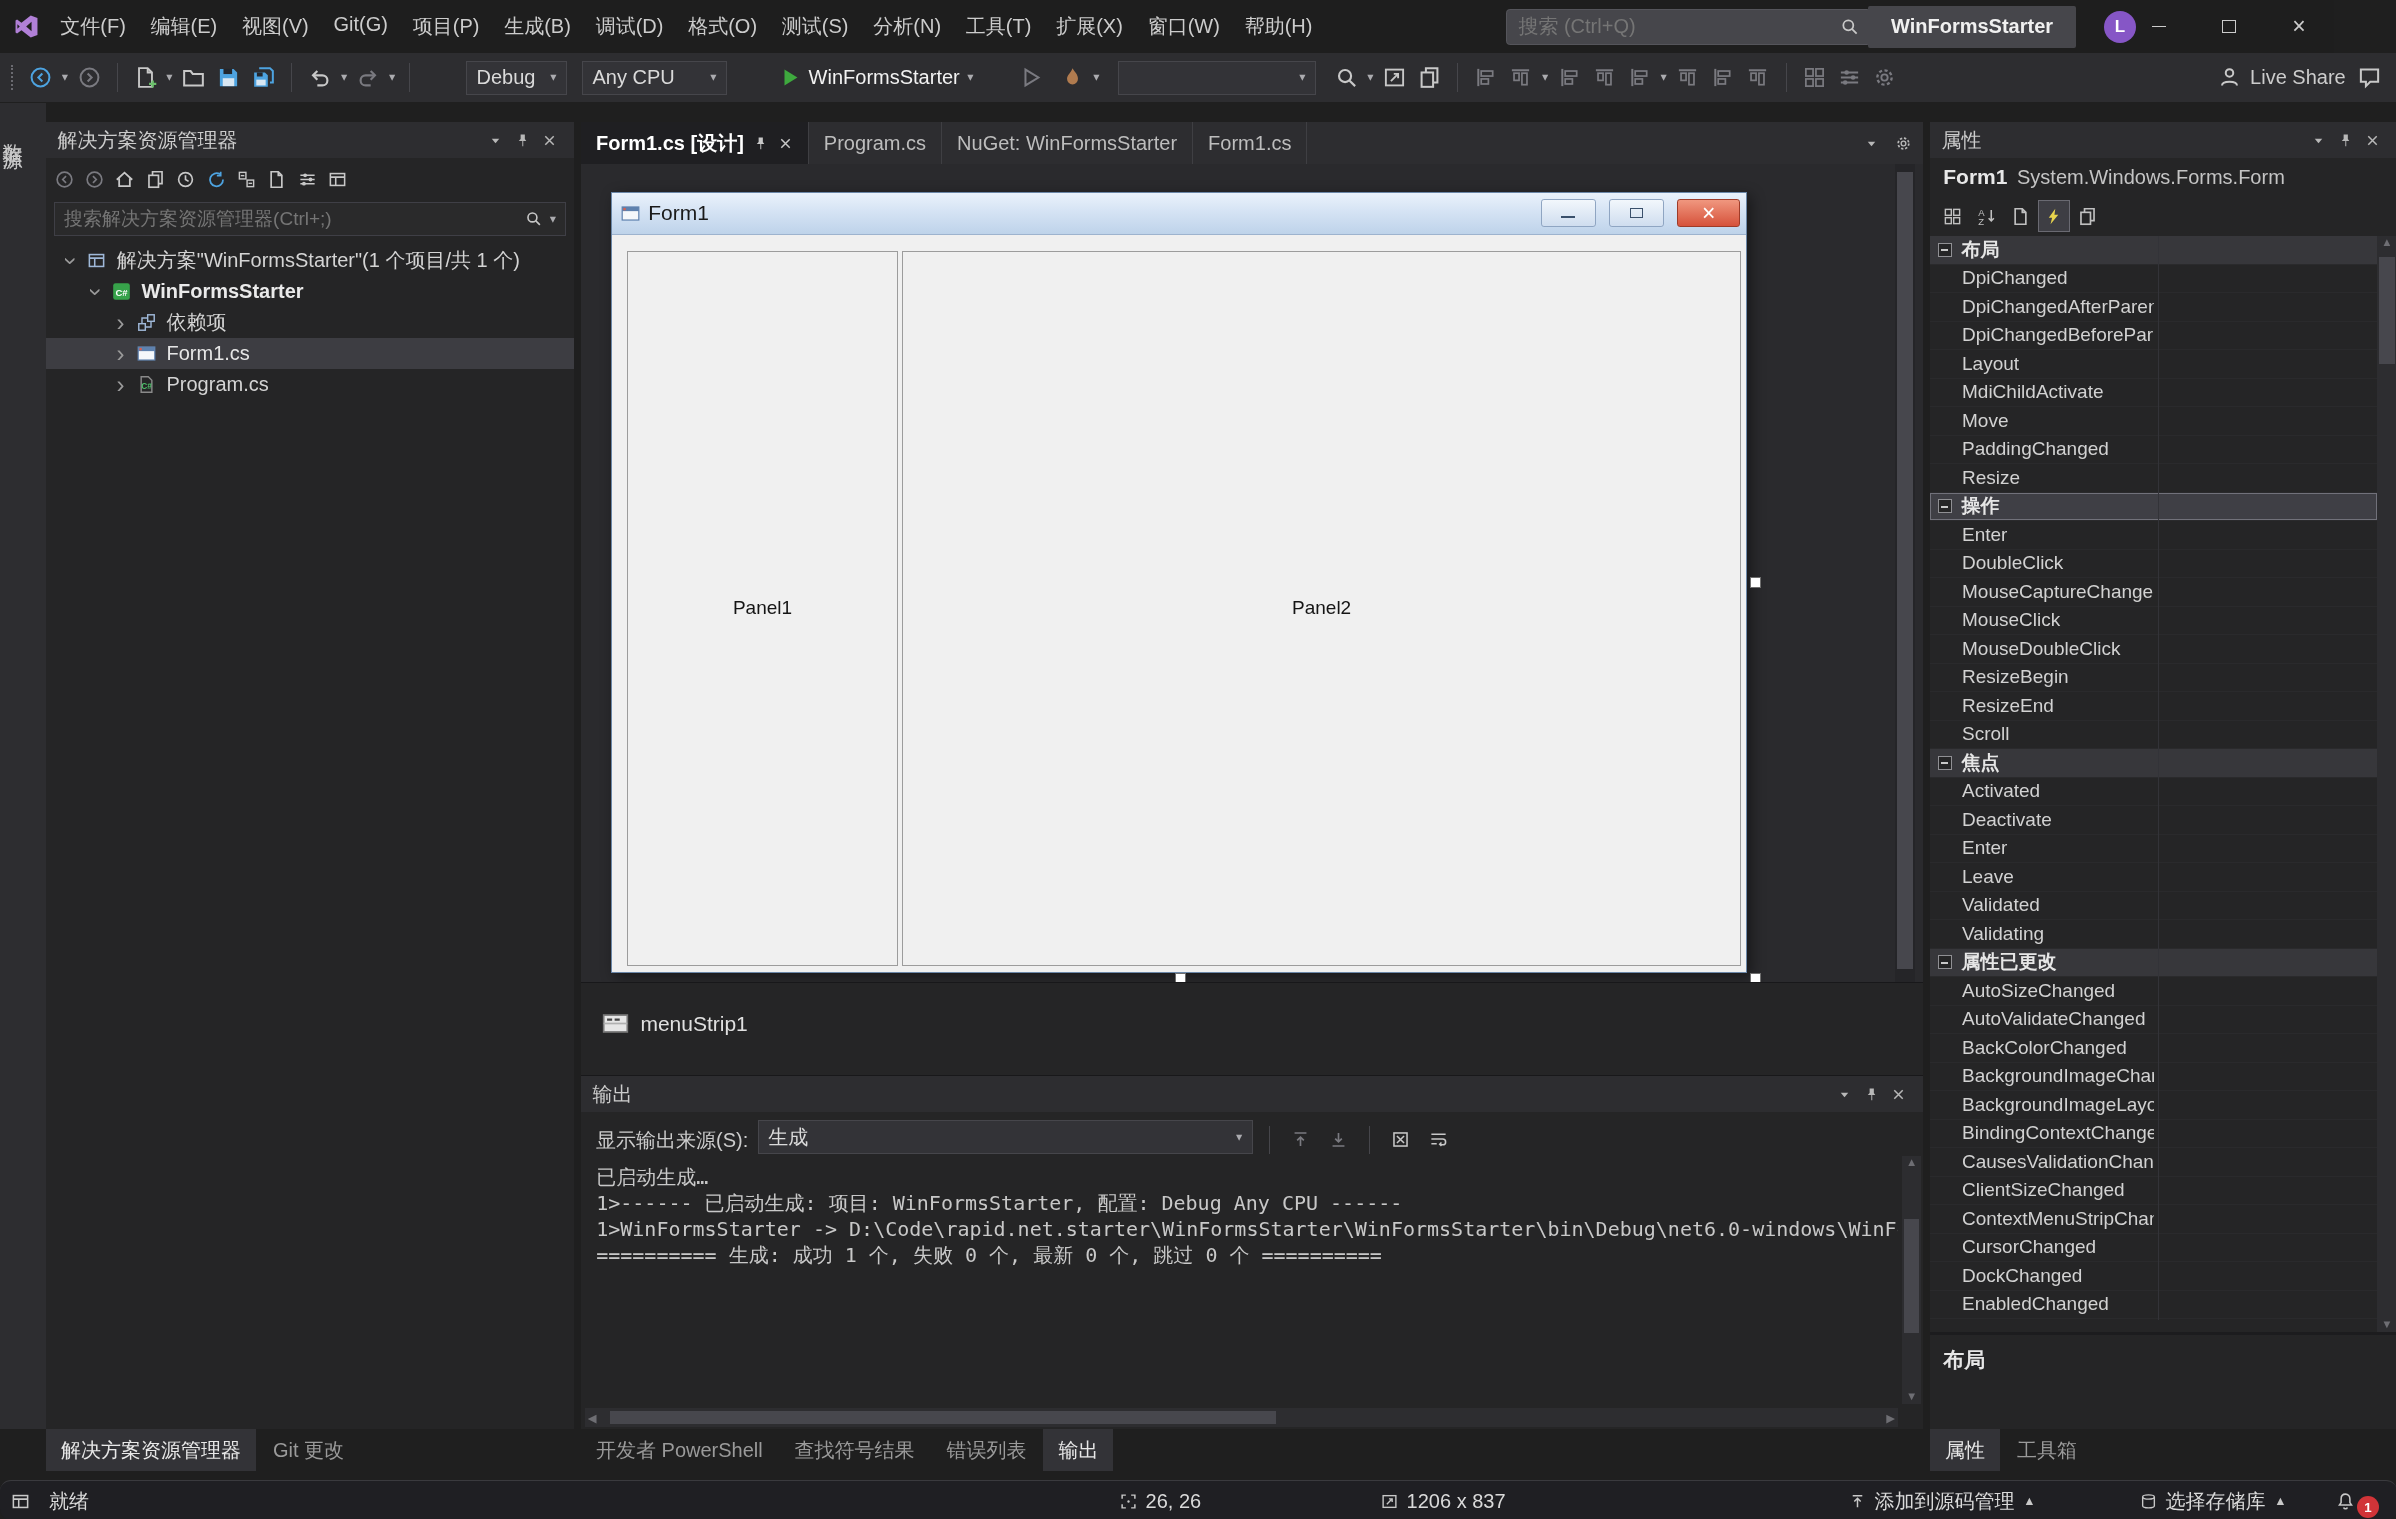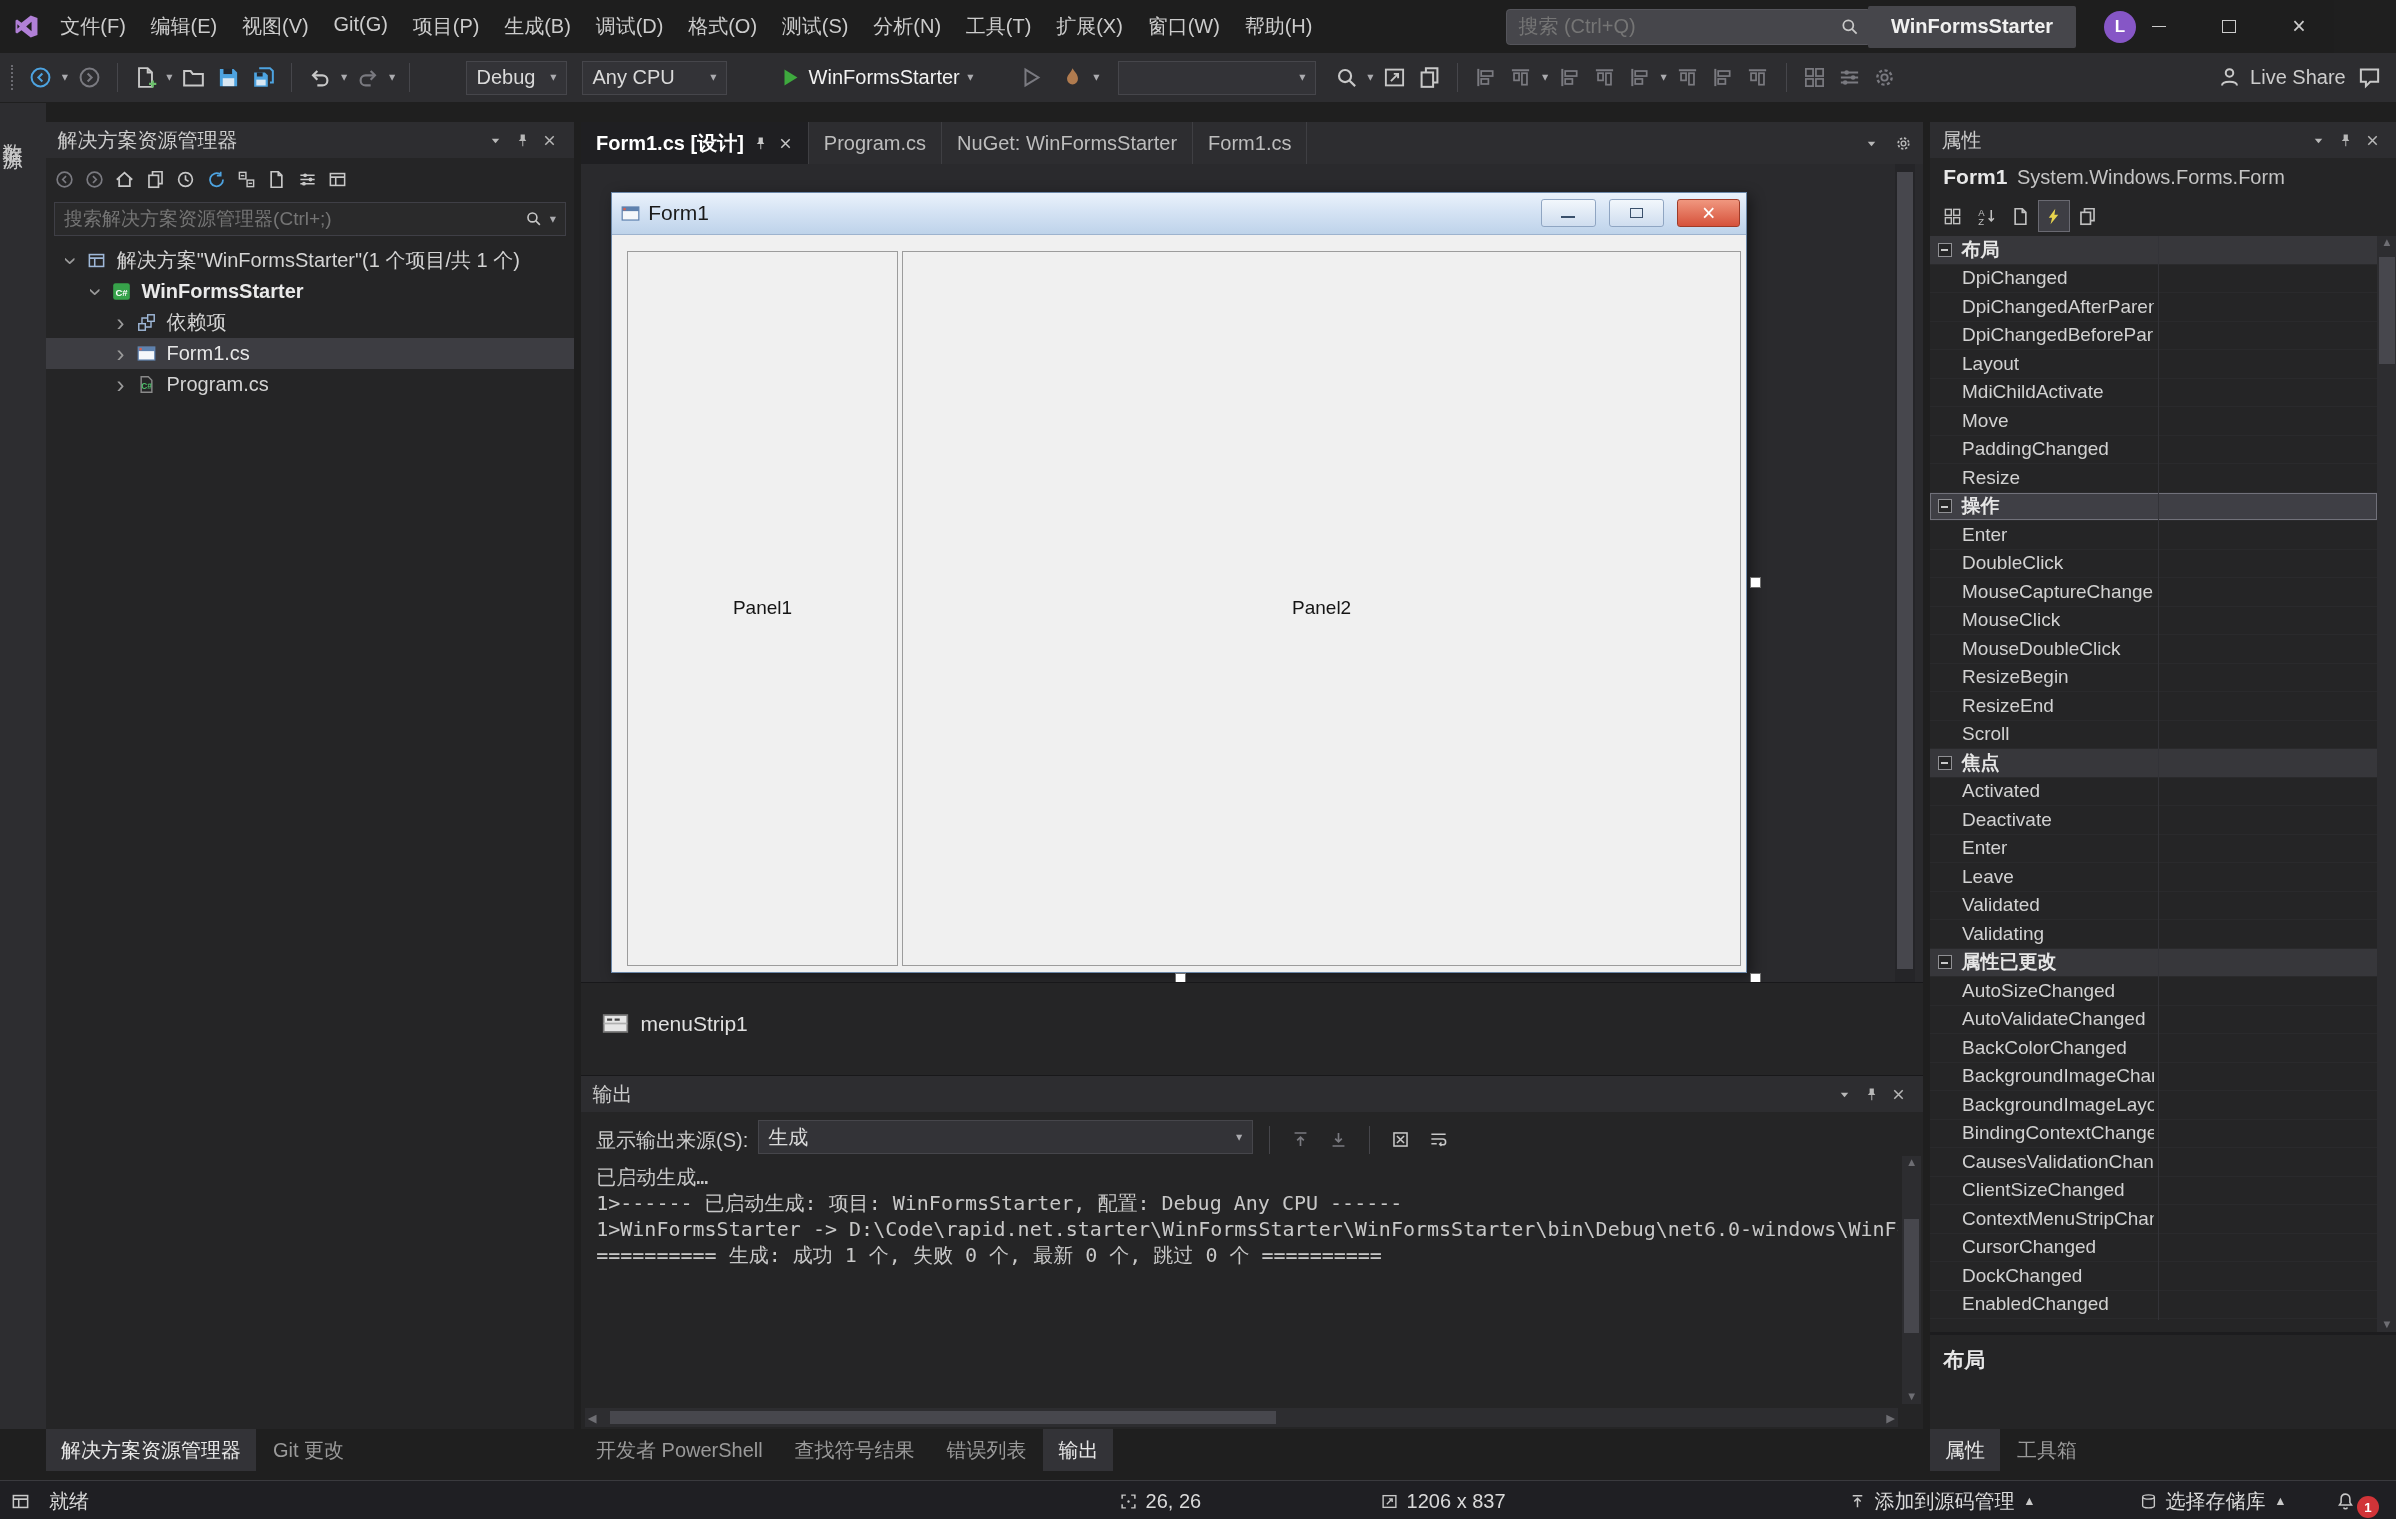--- a/index.html
+++ b/index.html
@@ -109,21 +109,21 @@
   .pghead .lbl{font-weight:700;color:#E6E6E6;}
   .pghead.sel{background:#3F3F45;box-shadow:inset 0 0 0 1px #71717A;}
   .mbox{width:14.3px;height:14.3px;border:1px solid #909094;position:relative;background:#252526;flex:none;}
   .mbox::after{content:"";position:absolute;left:2.9px;right:2.9px;top:5.7px;height:1.9px;background:#C8C8C8;}
   .prow{height:28.5px;display:flex;align-items:center;padding-left:32px;font-size:19px;color:#D2D2D2;border-bottom:1px solid #2A2A2C;}
   .prow .pn{width:192px;overflow:hidden;white-space:nowrap;}
   #pscroll{position:absolute;right:0;top:114px;width:20px;height:1096px;background:#2D2D30;}
   #pdesc{position:absolute;left:0;right:0;top:1210px;bottom:0;border-top:3.8px solid #1C1C1E;padding:11.4px 13.3px;}
   #pdesc .dt{font-weight:700;font-size:21px;color:#E6E6E6;}
   
-  #statusbar{position:absolute;left:0;top:1480px;width:2397px;height:40px;background:#1F1F23;border-top:1px solid #3A3A3E;color:#DADADA;}
+  #statusbar{position:absolute;left:0;top:1480px;width:2397px;height:40px;background:#1F1F23;border-top:1px solid #3A3A3E;color:#DADADA;border-radius:11px;}
   .stitem{position:absolute;top:0;height:40px;display:flex;align-items:center;gap:8.6px;white-space:nowrap;}
   .tri{font-size:12.4px;color:#C8C8C8;}
   #st-badge{position:absolute;left:2357px;top:15px;width:22px;height:22px;border-radius:50%;background:#D13438;color:#FFF;font-size:13.3px;display:flex;align-items:center;justify-content:center;font-weight:700;}
 </style>
 </head>
 <body>
 
 <svg width="0" height="0" style="position:absolute">
   <defs>
     <symbol id="logo" viewBox="0 0 16 16">

